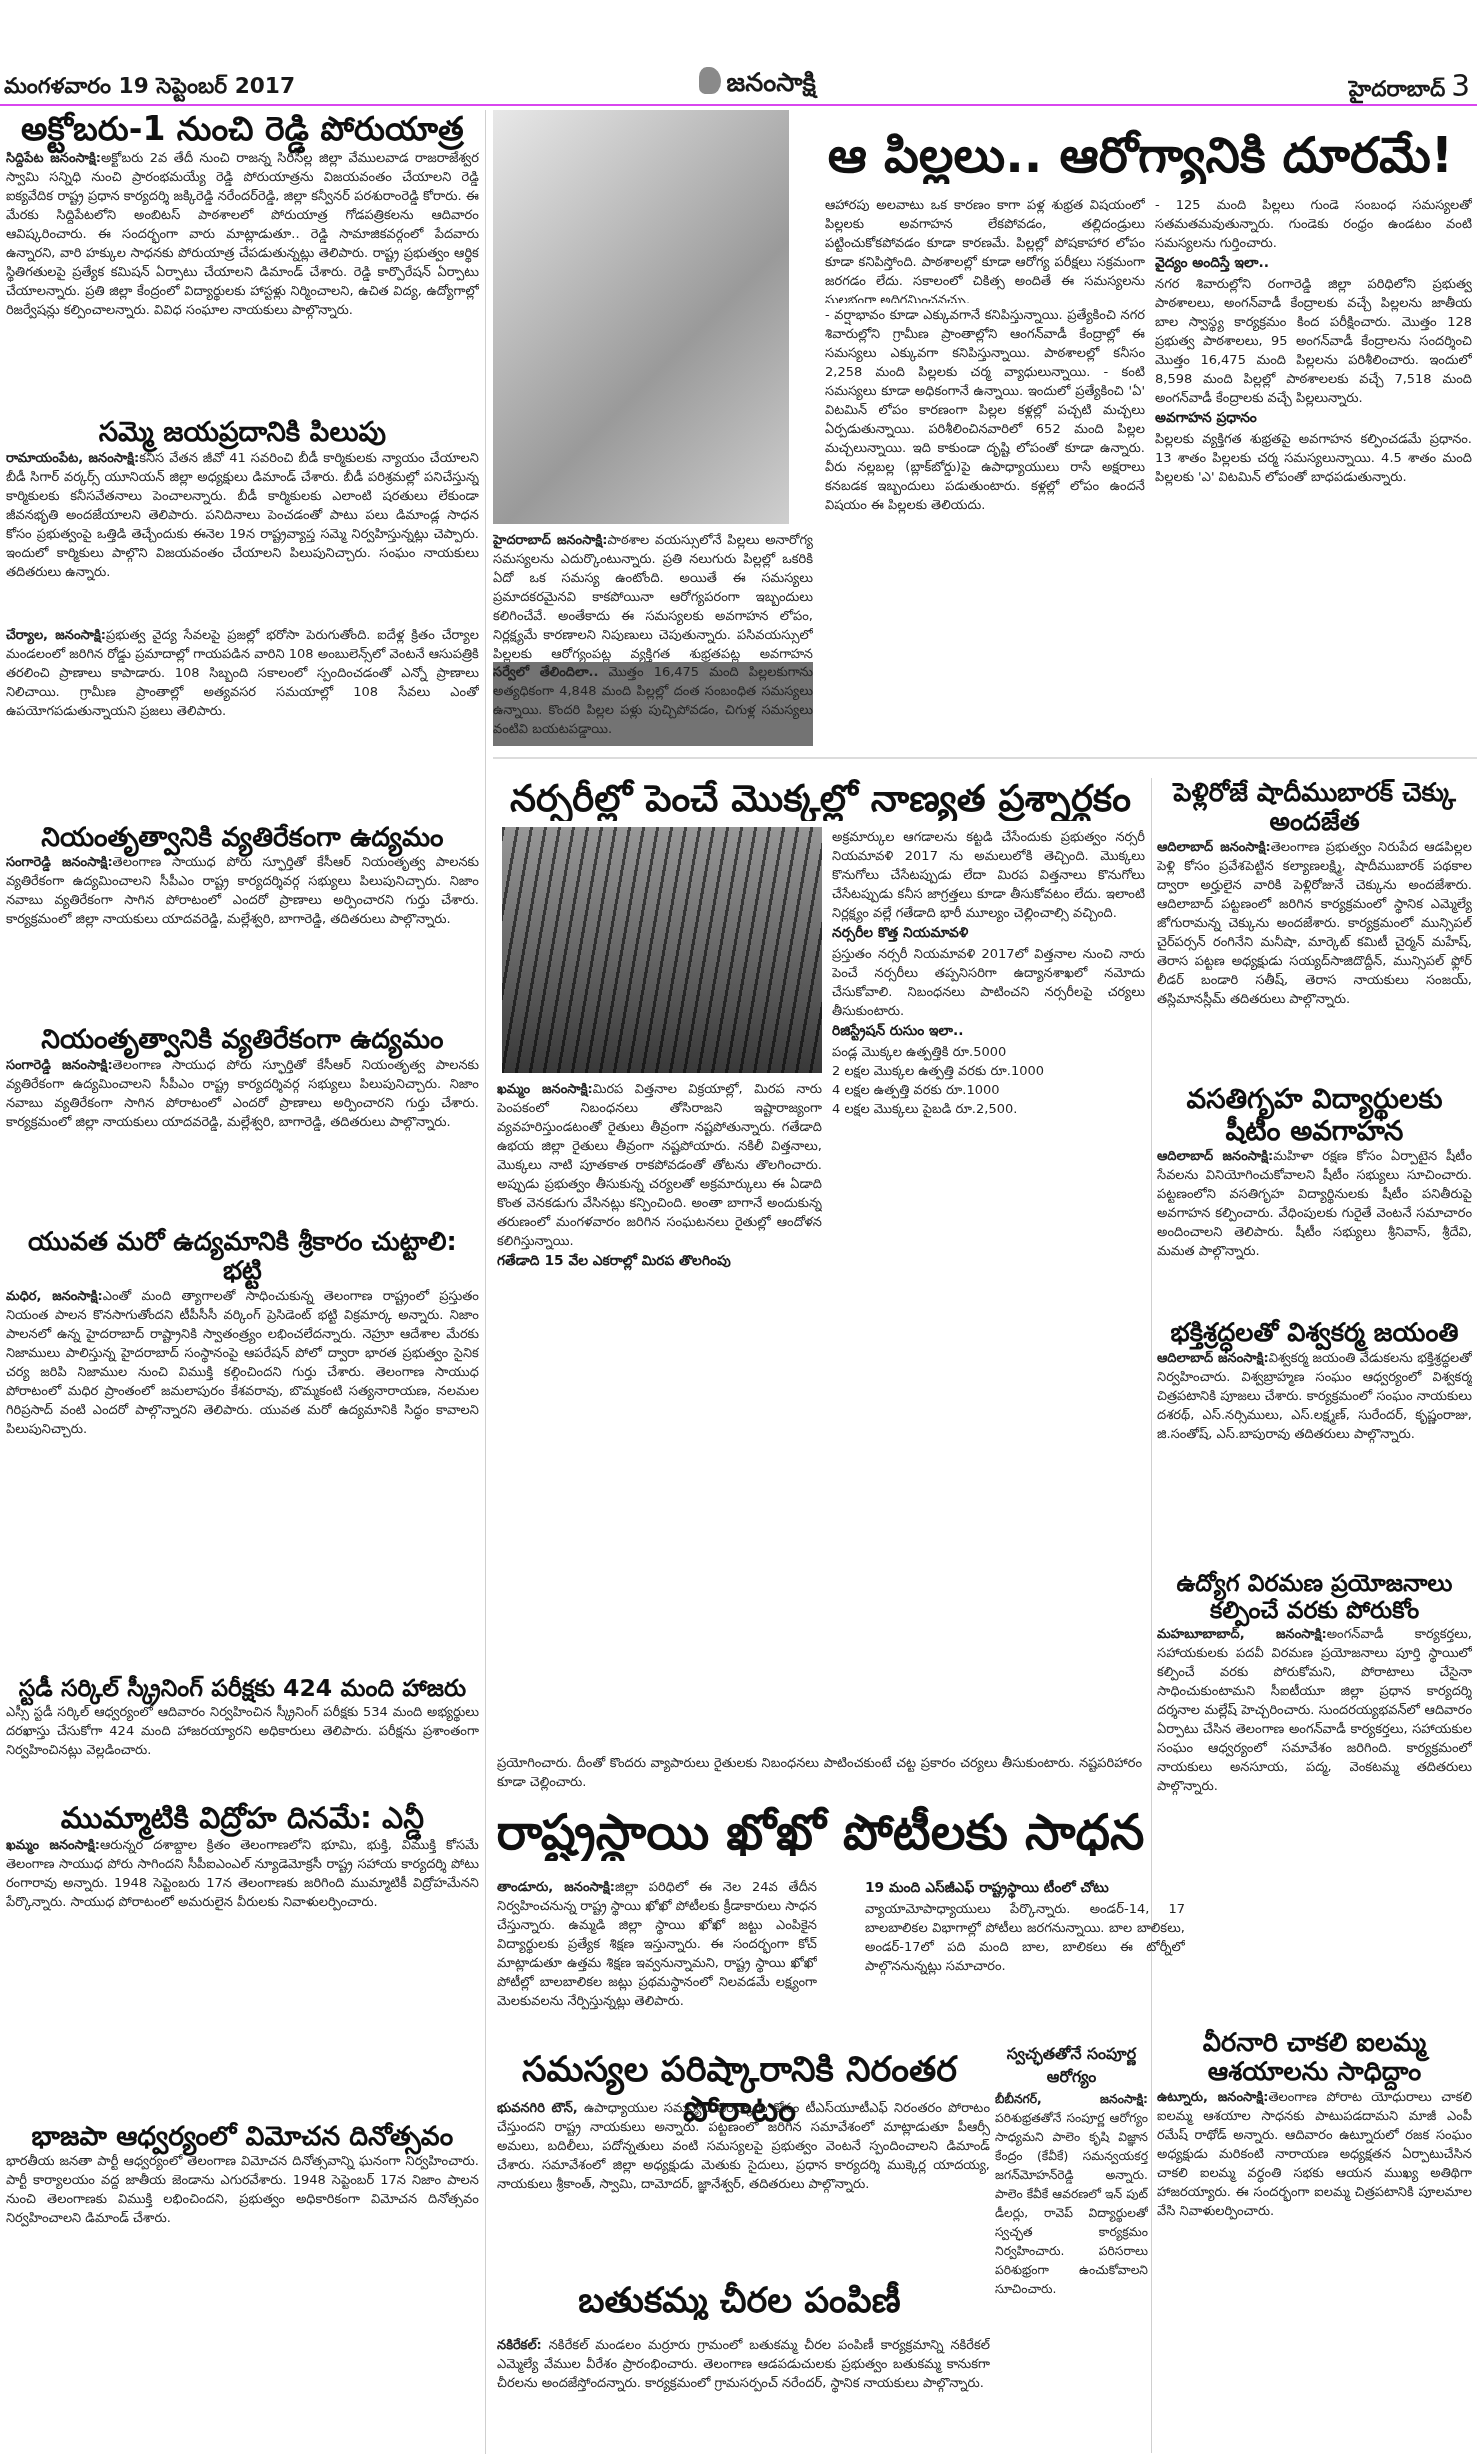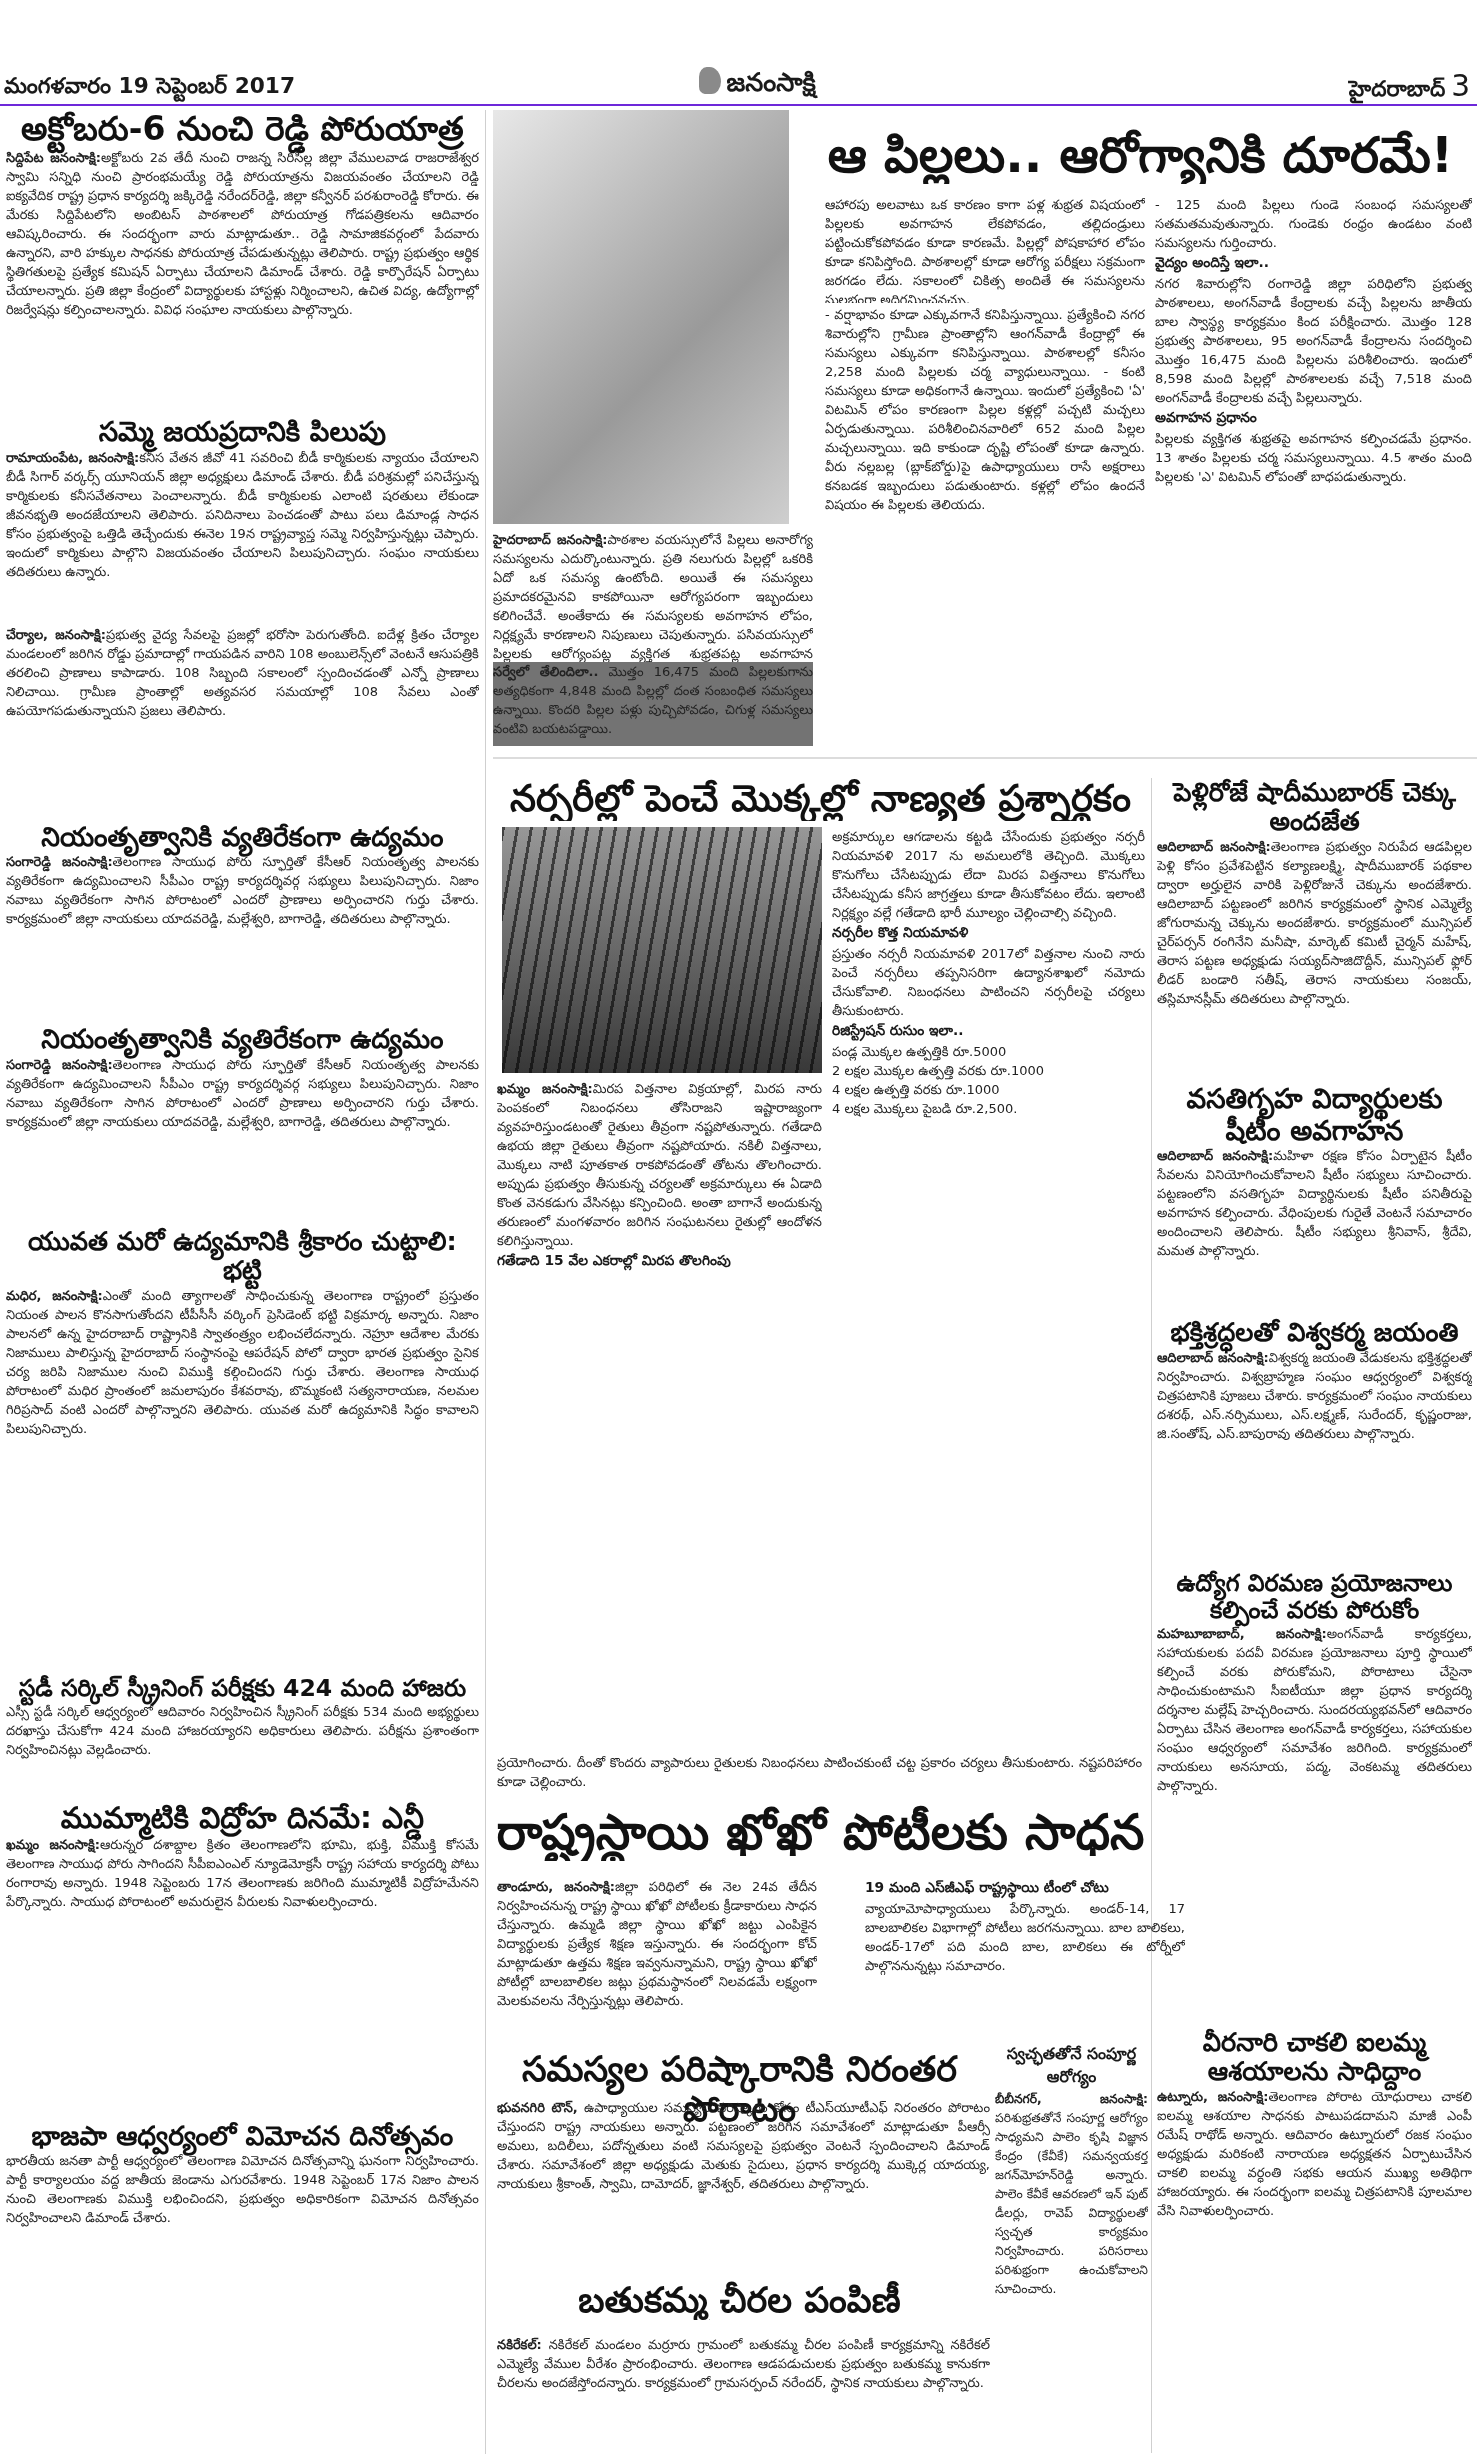--- a/index.html
+++ b/index.html
@@ -1,18 +1,18 @@
 <!DOCTYPE html>
 <html><head>
 <meta charset="utf-8">
 <style>
   *{box-sizing:border-box;margin:0;padding:0;}
   html,body{width:1478px;height:2464px;background:#fff;overflow:hidden;}
   body{font-family:"DejaVu Sans",sans-serif;color:#1a1a1a;position:relative;}
-  .masthead{position:absolute;left:0;top:61px;width:1478px;height:45px;border-bottom:2px solid #6d28d9;}
+  .masthead{position:absolute;left:0;top:61px;width:1478px;height:45px;border-bottom:2px solid #d946ef;}
   .mh-date{position:absolute;left:3.9px;top:11.8px;font-size:21.7px;font-weight:bold;}
   .mh-logo{position:absolute;left:699px;top:5.9px;font-size:25.6px;font-weight:bold;display:flex;align-items:flex-start;gap:5.9px;}
   .mh-logo .emblem{width:21.7px;height:27.6px;background:#8a8a8a;border-radius:40% 60% 50% 30%;display:inline-block;}
   .mh-city{position:absolute;right:7.9px;top:7.9px;font-size:21.7px;font-weight:bold;}
   .mh-city .pg{font-size:29.6px;font-weight:normal;margin-left:5.9px;}
   .col{position:absolute;overflow:hidden;}
   .vrule{position:absolute;width:1px;background:#cfcfcf;}
   .hrule{position:absolute;height:2px;background:#dcdcdc;}
   .headline{font-family:"DejaVu Sans",sans-serif;font-weight:bold;text-align:center;color:#111;line-height:1.15;}
   .body{font-family:"DejaVu Sans",sans-serif;font-size:13px;line-height:19px;text-align:justify;color:#222;}
@@ -35,21 +35,21 @@
     <span>హైదరాబాద్</span><span class="pg">3</span>
   </span>
 </div>
 
 <div class="vrule" style="left:485px;top:110px;height:2344px;"></div>
 <div class="vrule" style="left:1151px;top:778px;height:1675px;"></div>
 <div class="hrule" style="left:493px;top:757px;width:985px;"></div>
 
 <div class="col" style="left:5.9px;top:110px;width:473px;height:2349px;">
   <div>
-    <h2 class="headline" style="font-size:33px;">అక్టోబరు-6 నుంచి రెడ్డి పోరుయాత్ర</h2>
+    <h2 class="headline" style="font-size:33px;">అక్టోబరు-1 నుంచి రెడ్డి పోరుయాత్ర</h2>
     <p class="body" style="height:266px;overflow:hidden;"><span class="byline">సిద్దిపేట జనంసాక్షి:</span><span>అక్టోబరు 2వ తేదీ నుంచి రాజన్న సిరిసిల్ల జిల్లా వేములవాడ రాజరాజేశ్వర స్వామి సన్నిధి నుంచి ప్రారంభమయ్యే రెడ్డి పోరుయాత్రను విజయవంతం చేయాలని రెడ్డి ఐక్యవేదిక రాష్ట్ర ప్రధాన కార్యదర్శి జక్కిరెడ్డి నరేందర్‌రెడ్డి, జిల్లా కన్వీనర్ పరశురాంరెడ్డి కోరారు. ఈ మేరకు సిద్దిపేటలోని అంబిటస్ పాఠశాలలో పోరుయాత్ర గోడపత్రికలను ఆదివారం ఆవిష్కరించారు. ఈ సందర్భంగా వారు మాట్లాడుతూ.. రెడ్డి సామాజికవర్గంలో పేదవారు ఉన్నారని, వారి హక్కుల సాధనకు పోరుయాత్ర చేపడుతున్నట్లు తెలిపారు. రాష్ట్ర ప్రభుత్వం ఆర్థిక స్థితిగతులపై ప్రత్యేక కమిషన్ ఏర్పాటు చేయాలని డిమాండ్ చేశారు. రెడ్డి కార్పొరేషన్ ఏర్పాటు చేయాలన్నారు. ప్రతి జిల్లా కేంద్రంలో విద్యార్థులకు హాస్టళ్లు నిర్మించాలని, ఉచిత విద్య, ఉద్యోగాల్లో రిజర్వేషన్లు కల్పించాలన్నారు. వివిధ సంఘాల నాయకులు పాల్గొన్నారు.</span></p>
   </div>
   <div>
     <h2 class="headline" style="font-size:27.6px;margin-top:2px;">సమ్మె జయప్రదానికి పిలుపు</h2>
     <p class="body" style="height:177px;overflow:hidden;"><span class="byline">రామాయంపేట, జనంసాక్షి:</span><span>కనీస వేతన జీవో 41 సవరించి బీడీ కార్మికులకు న్యాయం చేయాలని బీడీ సిగార్ వర్కర్స్ యూనియన్ జిల్లా అధ్యక్షులు డిమాండ్ చేశారు. బీడీ పరిశ్రమల్లో పనిచేస్తున్న కార్మికులకు కనీసవేతనాలు పెంచాలన్నారు. బీడీ కార్మికులకు ఎలాంటి షరతులు లేకుండా జీవనభృతి అందజేయాలని తెలిపారు. పనిదినాలు పెంచడంతో పాటు పలు డిమాండ్ల సాధన కోసం ప్రభుత్వంపై ఒత్తిడి తెచ్చేందుకు ఈనెల 19న రాష్ట్రవ్యాప్త సమ్మె నిర్వహిస్తున్నట్లు చెప్పారు. ఇందులో కార్మికులు పాల్గొని విజయవంతం చేయాలని పిలుపునిచ్చారు. సంఘం నాయకులు తదితరులు ఉన్నారు.</span></p>
   </div>
   <div>
     <p class="body" style="height:197px;overflow:hidden;"><span class="byline">చేర్యాల, జనంసాక్షి:</span><span>ప్రభుత్వ వైద్య సేవలపై ప్రజల్లో భరోసా పెరుగుతోంది. ఐదేళ్ల క్రితం చేర్యాల మండలంలో జరిగిన రోడ్డు ప్రమాదాల్లో గాయపడిన వారిని 108 అంబులెన్స్‌లో వెంటనే ఆసుపత్రికి తరలించి ప్రాణాలు కాపాడారు. 108 సిబ్బంది సకాలంలో స్పందించడంతో ఎన్నో ప్రాణాలు నిలిచాయి. గ్రామీణ ప్రాంతాల్లో అత్యవసర సమయాల్లో 108 సేవలు ఎంతో ఉపయోగపడుతున్నాయని ప్రజలు తెలిపారు.</span></p>
   </div>
   <div>

